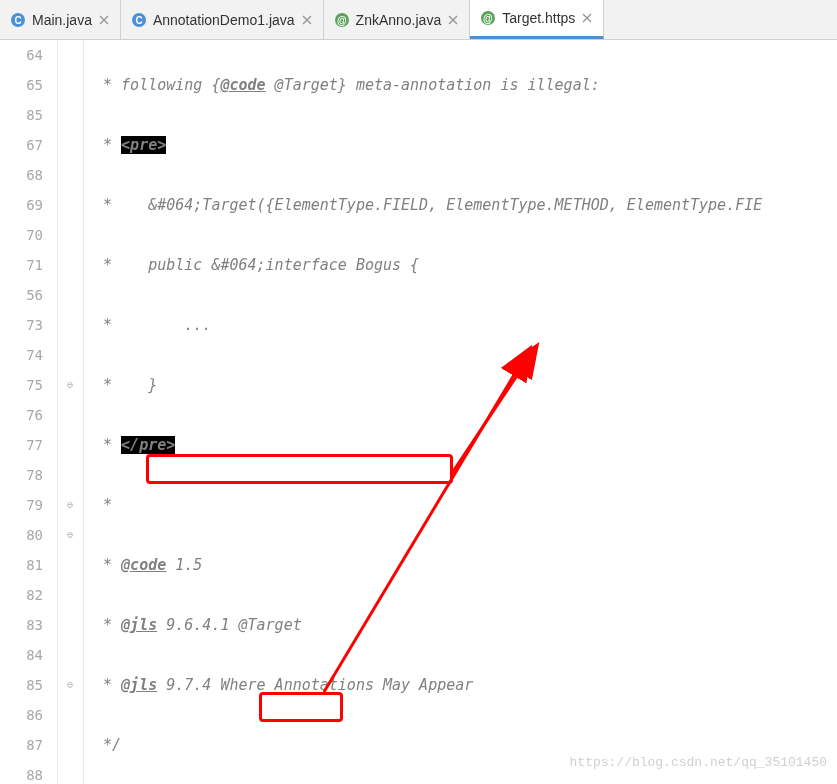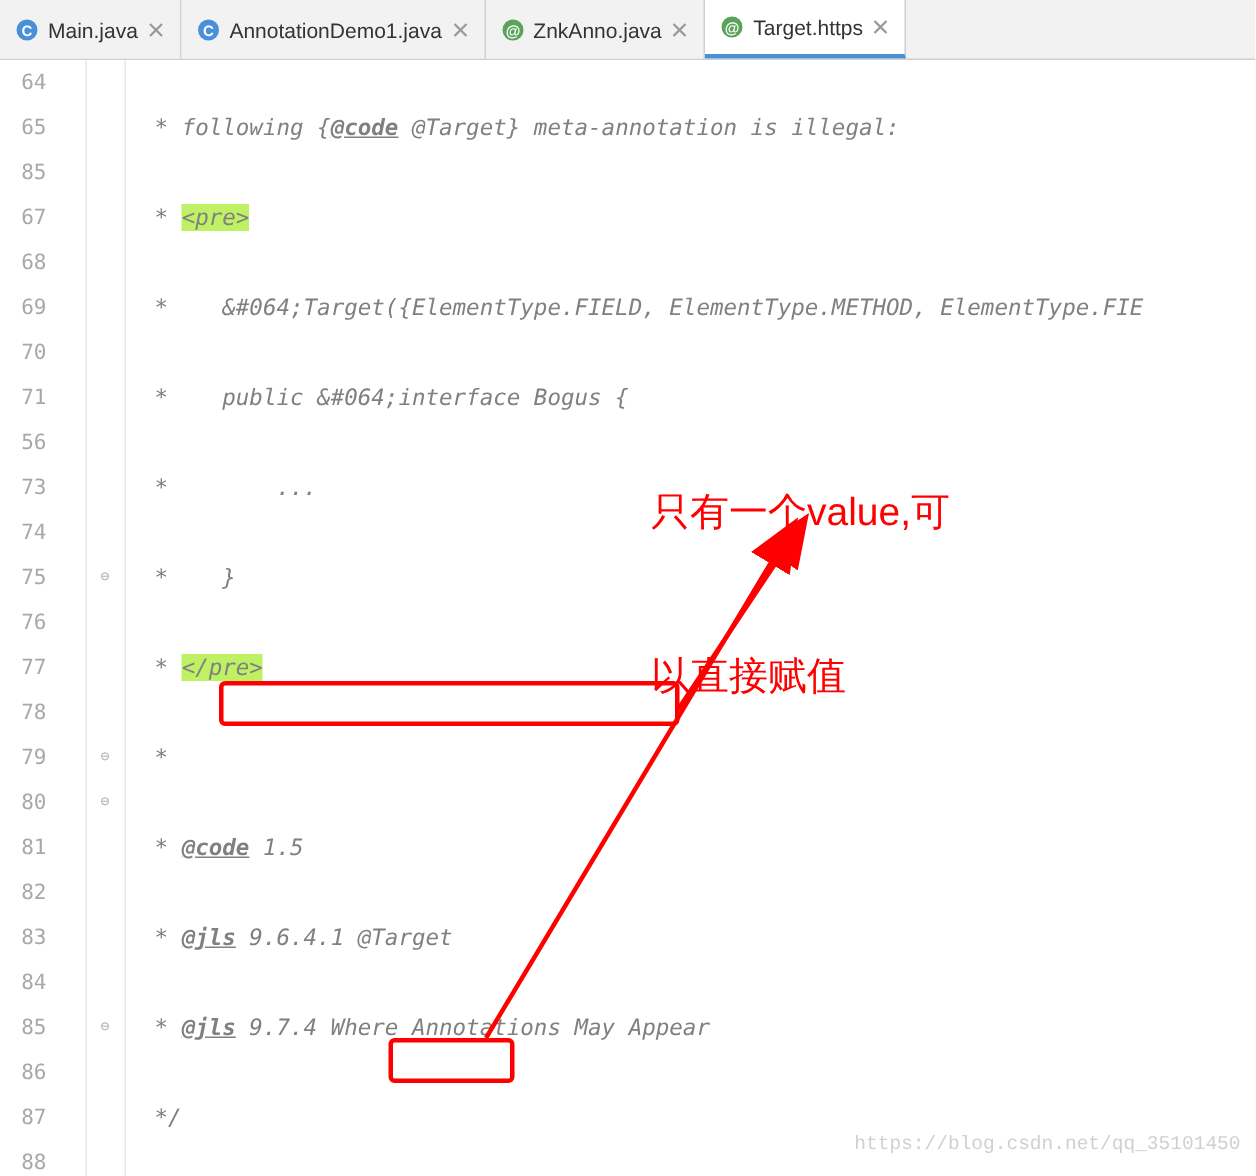--- a/index.html
+++ b/index.html
@@ -55,21 +55,21 @@
     .editor {
       display: flex;
       height: calc(100% - 40px);
       position: relative;
     }
     .gutter {
       width: 58px;
       background: #ffffff;
       border-right: 1px solid #e8e8e8;
       text-align: right;
-      padding-right: 26px;
+      padding-right: 14px;
       color: #a8a8a8;
       font-size: 14px;
       line-height: 30px;
       user-select: none;
     }
     .fold-gutter {
       width: 26px;
       border-right: 1px solid #e8e8e8;
       position: relative;
     }
@@ -92,21 +92,21 @@
       color: #808080;
       position: relative;
     }
     .code-line {
       font-style: normal;
       color: #000;
       height: 30px;
     }
     .comment { font-style: italic; color: #808080; }
     .doctag { color: #808080; font-weight: bold; text-decoration: underline; font-style: italic; }
-    .html-tag { color: #808080; background: #bef264; font-style: italic; }
+    .html-tag { color: #808080; background: #000000; font-style: italic; font-weight: bold; }
     .red-box {
       position: absolute;
       border: 3px solid #ff0000;
       border-radius: 4px;
       pointer-events: none;
     }
     .annotation-note {
       position: absolute;
       color: #ff0000;
       font-family: "Microsoft YaHei", sans-serif;
@@ -264,20 +264,16 @@
     <svg class="arrow-svg" width="760" height="740">
       <defs>
         <marker id="arrowhead" markerWidth="12" markerHeight="12" refX="10" refY="5" orient="auto">
           <polygon points="0 0, 12 5, 0 10" fill="#ff0000"></polygon>
         </marker>
       </defs>
       <line x1="368" y1="433" x2="452" y2="307" stroke="#ff0000" stroke-width="3" marker-end="url(#arrowhead)"></line>
       <line x1="240" y1="652" x2="445" y2="310" stroke="#ff0000" stroke-width="3" marker-end="url(#arrowhead)"></line>
     </svg>
 
-    <div class="annotation-note" style="left:350px; top:210px;">
-      <div>只有一个value,可</div>
-      <div>以直接赋值</div>
-    </div>
 
     <div class="watermark">https://blog.csdn.net/qq_35101450</div>
   </div>
 </div>
 
 </body></html>

